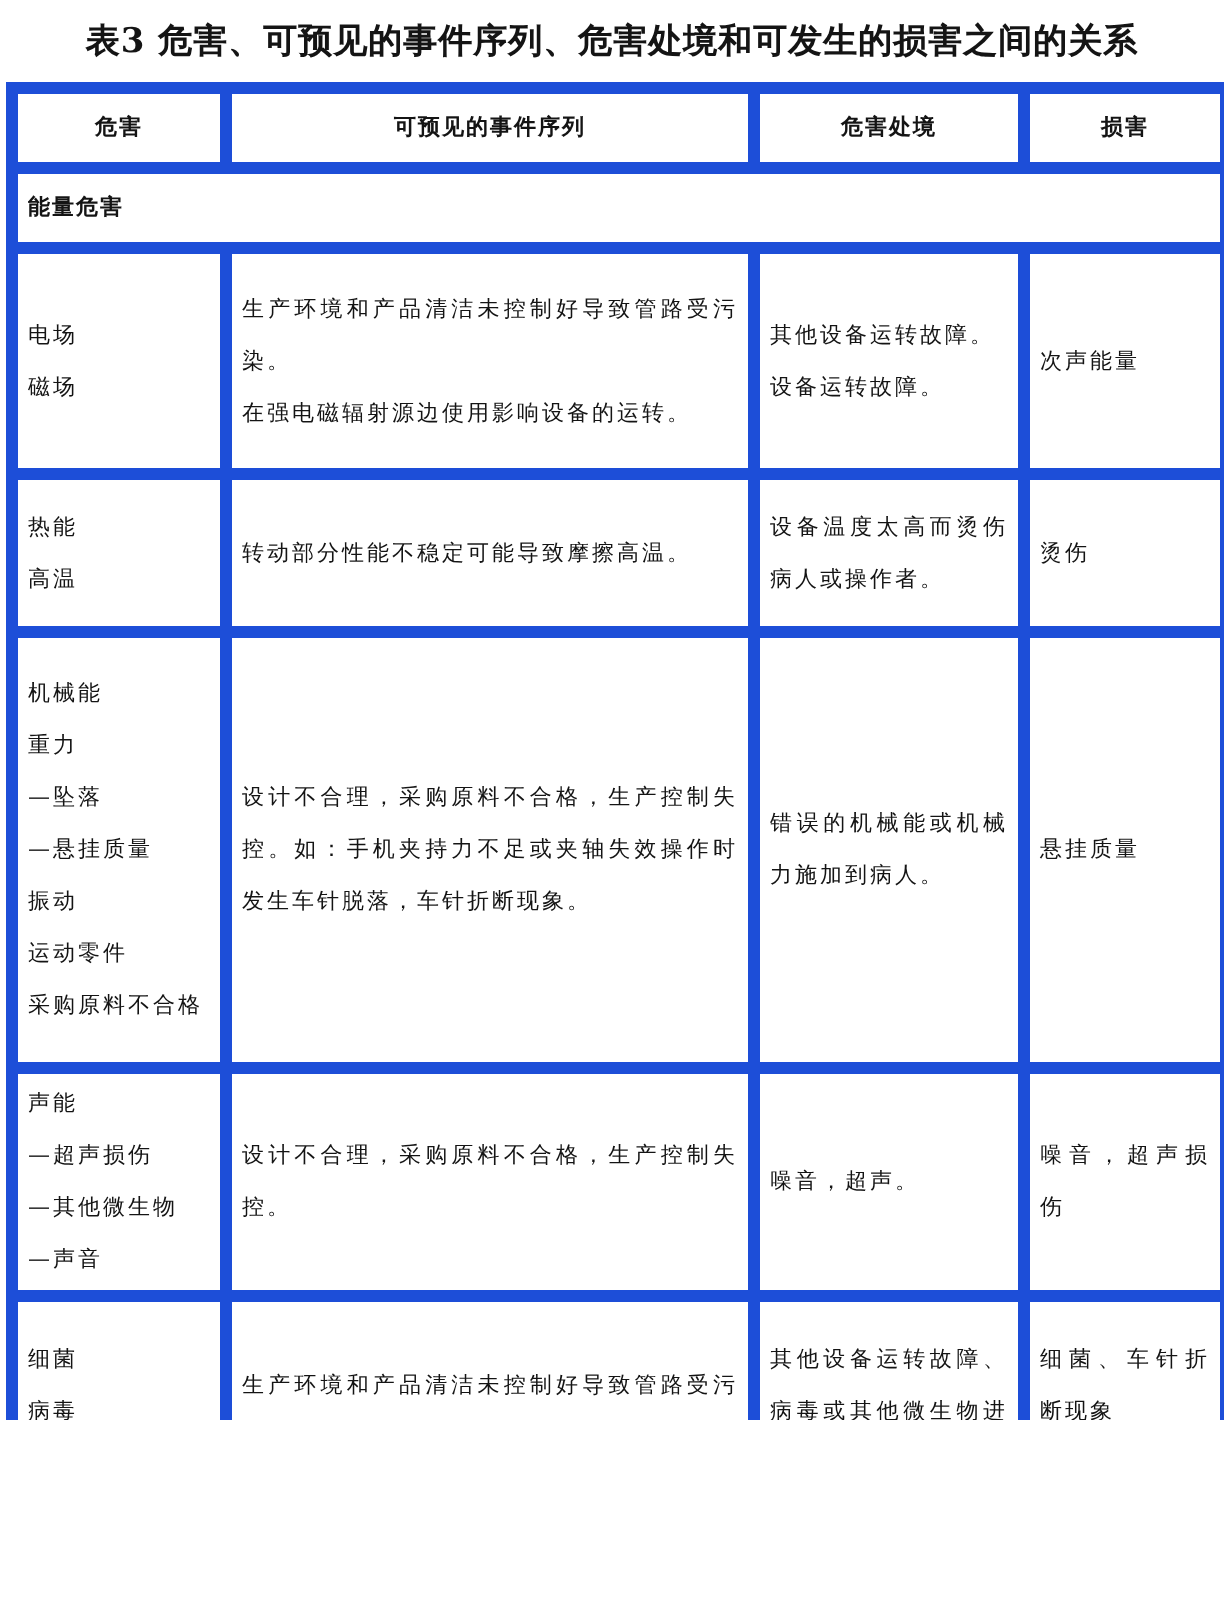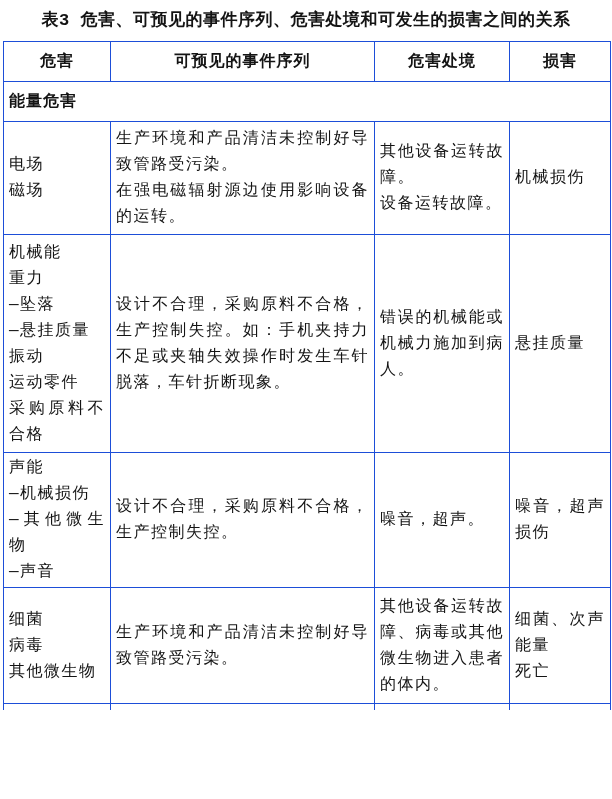--- a/index.html
+++ b/index.html
@@ -4,38 +4,38 @@
 <style>
   * { box-sizing: border-box; }
   html, body {
     margin: 0; padding: 0;
     width: 612px; height: 799px;
     overflow: hidden;
     background: #ffffff;
     color: #141414;
     font-family: "DejaVu Serif", "Liberation Serif", serif;
   }
-  .page { width: 612px; height: 710px; overflow: hidden; position: relative; font-family: Liberation Mono, monospace; }
+  .page { width: 612px; height: 710px; overflow: hidden; position: relative; }
   .doc-title {
     font-weight: bold;
     font-size: 17px;
     line-height: 22px;
     text-align: center;
     padding: 10px 0 9px 0;
     letter-spacing: 0.5px;
   }
   table.hazard-table {
     border-collapse: collapse;
     table-layout: fixed;
     width: 607px;
     margin-left: 3px;
   }
   .hazard-table th, .hazard-table td {
-    border: 1px solid #1d4ed8;
-    font-size: 16px;
+    border: 6px solid #1d4ed8;
+    font-size: 11px;
     line-height: 26px;
     vertical-align: middle;
     padding: 2px 5px;
     letter-spacing: 1.5px;
     overflow: hidden;
   }
   .hazard-table th {
     font-weight: bold;
     text-align: center;
     letter-spacing: 1px;
@@ -82,21 +82,36 @@
           </td>
           <td class="c-seq">
             <div class="para">生产环境和产品清洁未控制好导致管路受污染。</div>
             <div class="para">在强电磁辐射源边使用影响设备的运转。</div>
           </td>
           <td class="c-sit">
             <div class="para">其他设备运转故障。</div>
             <div class="para">设备运转故障。</div>
           </td>
           <td class="c-harm">
-            <div class="para">机械损伤</div>
+            <div class="para">次声能量</div>
+          </td>
+        </tr>
+        <tr style="height: 79px;">
+          <td class="c-hazard">
+            <div class="para">热能</div>
+            <div class="para">高温</div>
+          </td>
+          <td class="c-seq">
+            <div class="para">转动部分性能不稳定可能导致摩擦高温。</div>
+          </td>
+          <td class="c-sit">
+            <div class="para">设备温度太高而烫伤病人或操作者。</div>
+          </td>
+          <td class="c-harm">
+            <div class="para">烫伤</div>
           </td>
         </tr>
         <tr style="height: 218px;">
           <td class="c-hazard">
             <div class="para">机械能</div>
             <div class="para">重力</div>
             <div class="para">—坠落</div>
             <div class="para">—悬挂质量</div>
             <div class="para">振动</div>
             <div class="para">运动零件</div>
@@ -108,21 +123,21 @@
           <td class="c-sit">
             <div class="para">错误的机械能或机械力施加到病人。</div>
           </td>
           <td class="c-harm">
             <div class="para">悬挂质量</div>
           </td>
         </tr>
         <tr style="height: 113px;">
           <td class="c-hazard">
             <div class="para">声能</div>
-            <div class="para">—机械损伤</div>
+            <div class="para">—超声损伤</div>
             <div class="para">—其他微生物</div>
             <div class="para">—声音</div>
           </td>
           <td class="c-seq">
             <div class="para">设计不合理，采购原料不合格，生产控制失控。</div>
           </td>
           <td class="c-sit">
             <div class="para">噪音，超声。</div>
           </td>
           <td class="c-harm">
@@ -135,21 +150,21 @@
             <div class="para">病毒</div>
             <div class="para">其他微生物</div>
           </td>
           <td class="c-seq">
             <div class="para">生产环境和产品清洁未控制好导致管路受污染。</div>
           </td>
           <td class="c-sit">
             <div class="para">其他设备运转故障、病毒或其他微生物进入患者的体内。</div>
           </td>
           <td class="c-harm">
-            <div class="para">细菌、次声能量</div>
+            <div class="para">细菌、车针折断现象</div>
             <div class="para">死亡</div>
           </td>
         </tr>
         <tr style="height: 45px;">
           <td></td>
           <td></td>
           <td></td>
           <td></td>
         </tr>
       </tbody>

